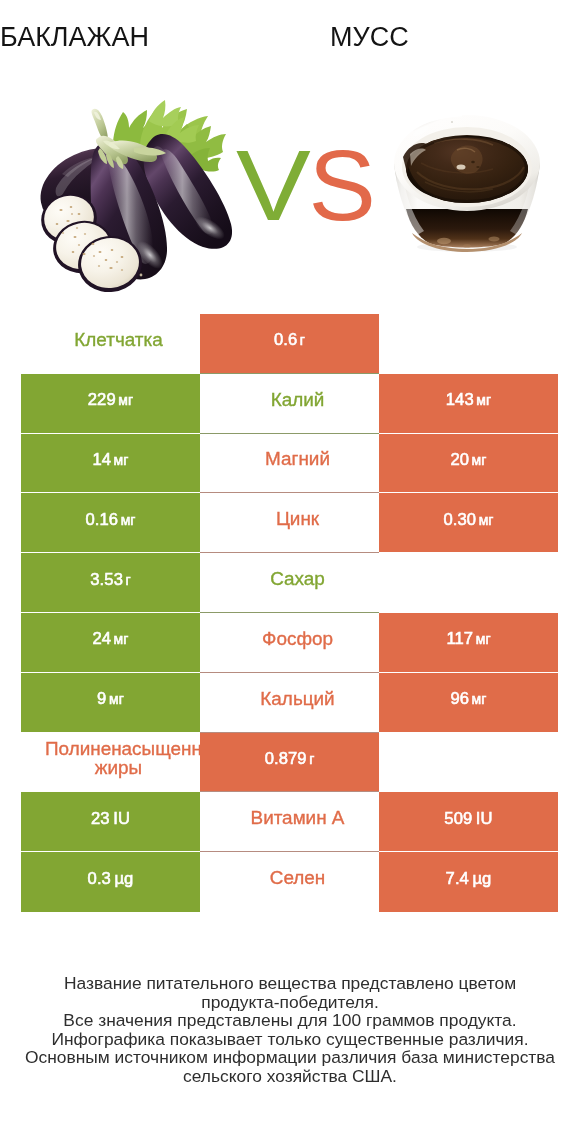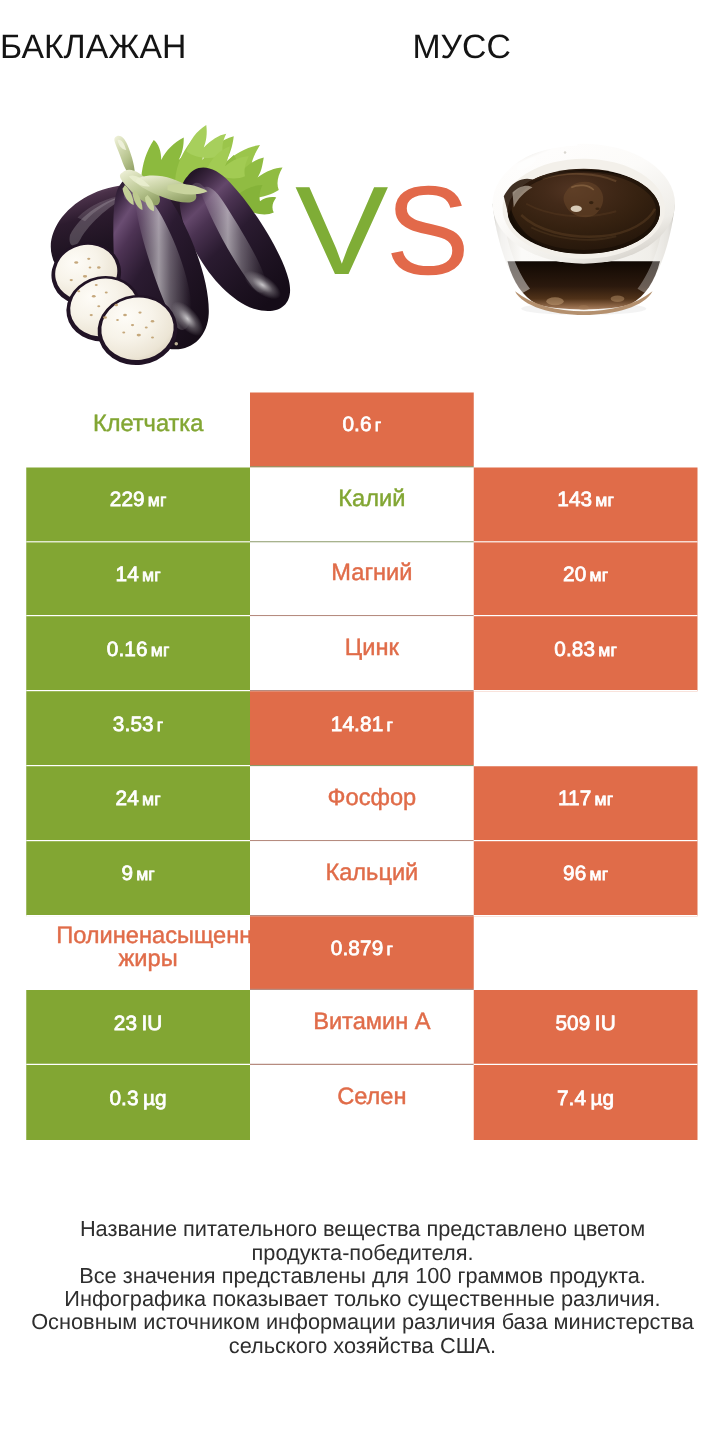--- a/index.html
+++ b/index.html
@@ -318,32 +318,32 @@
         <div class="sepw2"></div>
       </div>
       <div class="row">
         <div class="cell lft">
           <span class="val"><span>0.16</span><span class="u">мг</span></span>
         </div>
         <div class="cell mid" style="color: rgb(224, 108, 73);">
           <span>Цинк</span>
         </div>
         <div class="cell rgt">
-          <span class="val"><span>0.83</span><span class="u">мг</span></span>
+          <span class="val"><span>0.30</span><span class="u">мг</span></span>
         </div>
         <div class="sepw"></div>
         <div class="sepm" style="background: rgb(182, 140, 128);"></div>
         <div class="sepw2"></div>
       </div>
       <div class="row">
         <div class="cell lft">
           <span class="val"><span>3.53</span><span class="u">г</span></span>
         </div>
-        <div class="cell rgt">
-          <span class="val"><span>14.81</span><span class="u">г</span></span>
+        <div class="cell mid" style="color: rgb(130, 166, 51);">
+          <span>Сахар</span>
         </div>
         <div class="sepw"></div>
         <div class="sepm" style="background: rgb(140, 155, 105);"></div>
         <div class="sepw2"></div>
       </div>
       <div class="row">
         <div class="cell lft">
           <span class="val"><span>24</span><span class="u">мг</span></span>
         </div>
         <div class="cell mid" style="color: rgb(224, 108, 73);">

